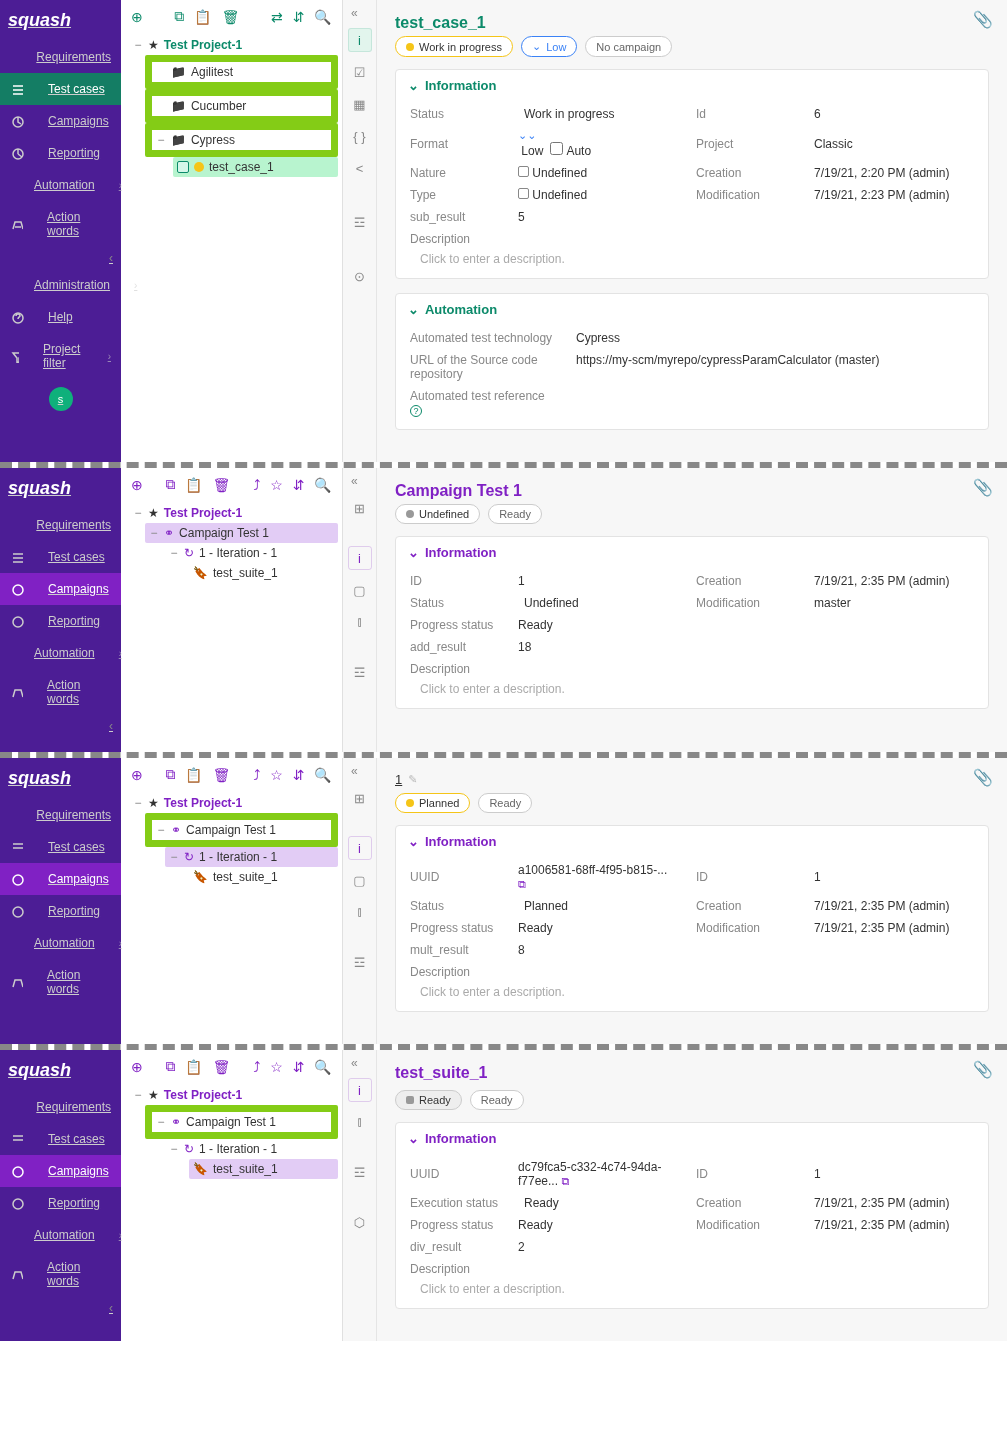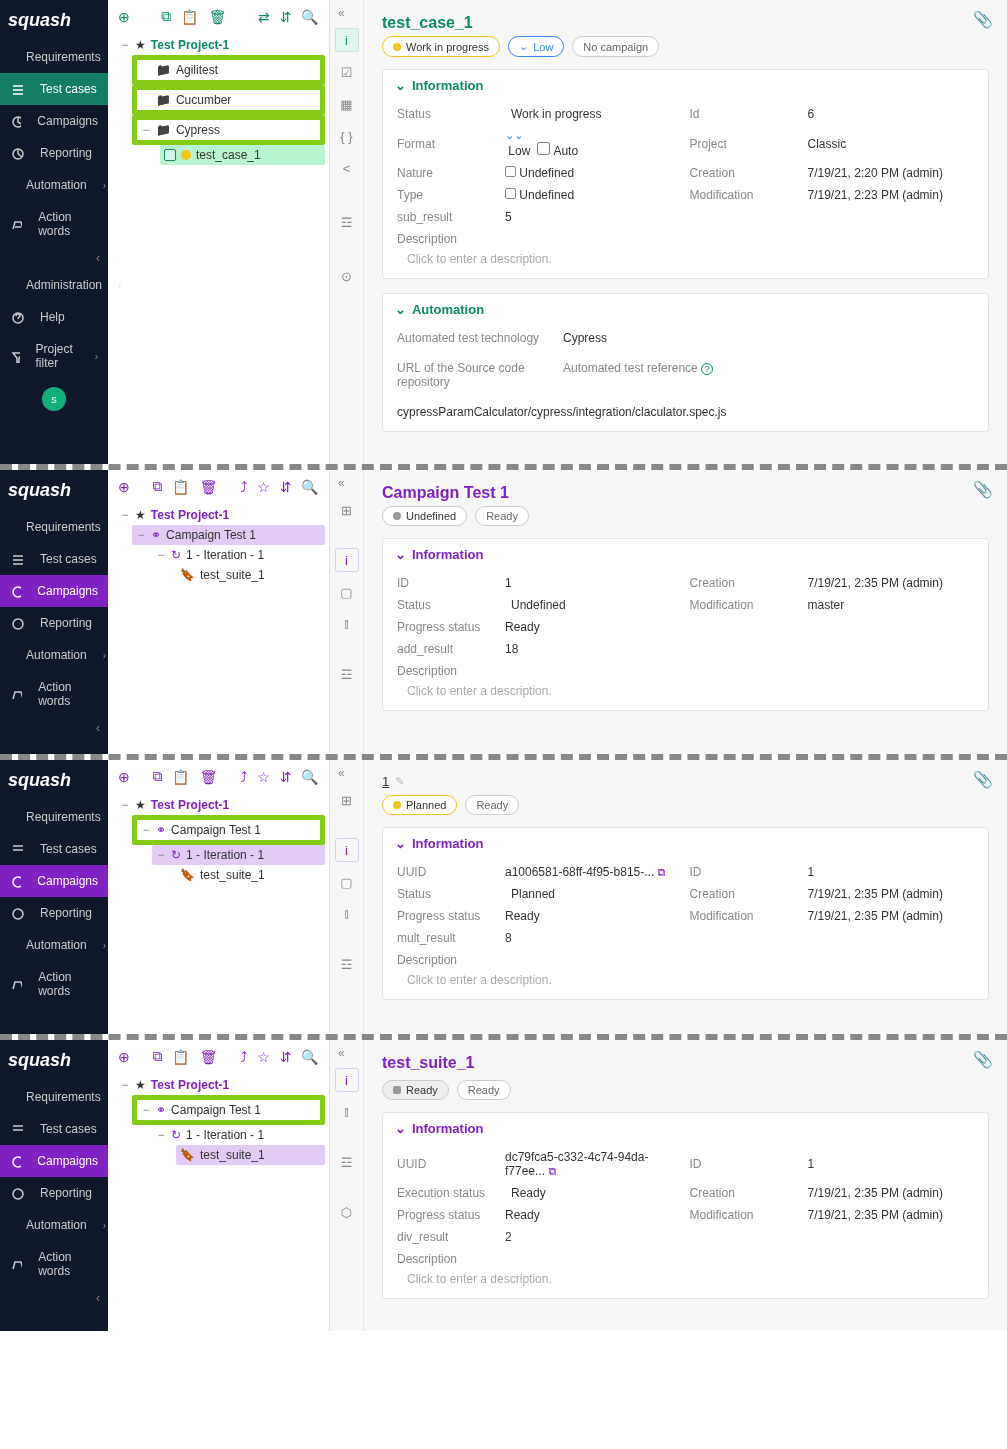--- a/index.html
+++ b/index.html
@@ -1,36 +1,36 @@
 <!DOCTYPE html>
 <html><head>
 <meta charset="utf-8">
 <style>
   * { box-sizing: border-box; margin: 0; padding: 0; font-family: Arial, Helvetica, sans-serif; }
   body { background: #fff; font-size: 12px; color: #333; }
   .panel { display: flex; border-bottom: 6px dashed #888; position: relative; height: auto; }
-  .sidebar { width: 108px; background: #0f172a; color: #ccc; display: flex; flex-direction: column; font-size: 12px; flex-shrink:0; }
+  .sidebar { width: 121px; background: #4c1d95; color: #ccc; display: flex; flex-direction: column; font-size: 12px; flex-shrink:0;text-decoration:underline; }
   .logo { padding: 10px 8px; font-weight: bold; font-style: italic; font-size: 18px; color:#fff; white-space: nowrap; overflow:hidden;}
-  .nav-item { display:flex; align-items:center; gap:16px; padding:9px 10px; cursor:pointer; color:#ccc; }
+  .nav-item { display:flex; align-items:center; gap:24px; padding:9px 10px; cursor:pointer; color:#ccc; }
   .nav-item.active-tc { background:#147d64; color:#fff; }
   .nav-item.active-cp { background:#8021c4; color:#fff; }
   .nav-arrow { margin-left:auto; font-size:10px; opacity:.6;}
   .collapse-row { display:flex; justify-content:flex-end; padding:4px 8px; color:#888;}
   .avatar { width:24px;height:24px;border-radius:50%;background:#0fb07b;color:#fff;display:flex;align-items:center;justify-content:center;margin:8px auto;font-size:11px;}
   .tree-col { width: 222px; border-right:1px solid #e0e0e0; flex-shrink:0; background:#fff;}
   .toolbar { display:flex; align-items:center; gap:10px; padding:8px 10px; color:#6a6a6a; }
   .toolbar.green { color:#0c8a6a;}
   .toolbar.purple { color:#8021c4;}
   .toolbar .spacer{flex:1;}
   .tb-ic{cursor:pointer; font-size:14px;}
   .tree { padding: 2px 4px 10px 8px; font-size:12px;}
   .tree-row{display:flex;align-items:center;gap:5px;padding:3px 4px;border-radius:2px;cursor:pointer;white-space:nowrap;}
   .tree-row.sel-green{background:#b8f4cf;}
   .tree-row.sel-purple{background:#e2ccf5;}
-  .tree-row.boxed{border:5px solid #84cc16;}
+  .tree-row.boxed{border:7px solid #84cc16;}
   .tw{display:inline-block;width:10px;text-align:center;color:#888;}
   .ic-folder::before{content:"📁";filter:grayscale(1) brightness(.3);}
   .ic-star::before{content:"★";}
   .ic-tc{display:inline-block;width:12px;height:12px;border:1px solid #0c8a6a;border-radius:2px;background:#d5f7e9;}
   .ic-status{display:inline-block;width:10px;height:10px;border-radius:50%;background:#f5c518;}
   .ic-cp{color:#8021c4;font-size:12px;}
   .ic-it::before{content:"↻";color:#8021c4;}
   .ic-ts::before{content:"🔖";color:#8021c4;filter:hue-rotate(30deg);}
   .proj-label.green{color:#0c8a6a;font-weight:600;}
   .proj-label.purple{color:#8021c4;font-weight:600;}
@@ -54,21 +54,21 @@
   .dot.yellow{background:#f5c518;} .dot.gray{background:#999;}
   .card{background:#fff;border:1px solid #e3e3e3;border-radius:4px;margin-bottom:14px;}
   .card-h{display:flex;align-items:center;gap:6px;padding:8px 12px;font-weight:600;font-size:13px;}
   .card-h.g{color:#0c8a6a;} .card-h.p{color:#8021c4;}
   .card-b{padding:6px 14px 12px 14px;}
   .grid{display:grid;grid-template-columns:90px 1fr 100px 1fr;row-gap:8px;column-gap:18px;font-size:12px;align-items:center;}
   .lab{color:#888;}
   .val{color:#333;}
   .desc-label{color:#888;margin-top:8px;margin-bottom:4px;font-size:12px;}
   .desc-ph{color:#aaa;font-size:12px;padding:2px 0 0 10px;}
-  .two-col{display:grid;grid-template-columns:150px 1fr;row-gap:8px;column-gap:16px;font-size:12px;gap:16px;}
+  .two-col{display:grid;grid-template-columns:150px 1fr;row-gap:8px;column-gap:16px;font-size:12px;}
   .attach{position:absolute;top:10px;right:14px;color:#888;font-size:16px;cursor:pointer;}
   .ref-row{display:flex;align-items:center;gap:6px;font-size:13px;margin-bottom:6px;}
   .ref-row .ref{text-decoration:underline;color:#333;}
   .edit-ic{color:#bbb;font-size:11px;}
   .copy-ic{color:#8021c4;font-size:11px;cursor:pointer;}
   .chevr{display:flex;align-items:center;gap:4px;color:#3b82f6;font-size:11px;}
   .sq-ic{display:inline-block;width:11px;height:11px;border:1px solid #888;border-radius:2px;}
   .help-ic{display:inline-block;width:12px;height:12px;border:1px solid #0c8a6a;border-radius:50%;color:#0c8a6a;font-size:9px;text-align:center;line-height:11px;}
   svg.nav-ic{width:14px;height:14px;stroke:currentColor;fill:none;stroke-width:1.5;}
 </style>
@@ -255,22 +255,22 @@
       <div class="card">
         <div class="card-h g">
             <span>⌄</span>
             <span>Automation</span>
           </div>
         <div class="card-b">
           <div class="two-col">
             <div class="lab">Automated test technology</div>
             <div class="val">Cypress</div>
             <div class="lab">URL of the Source code repository</div>
+            <div class="val">https://my-scm/myrepo/cypressParamCalculator (master)</div>
             <div class="lab"><span>Automated test reference</span> <span class="help-ic">?</span></div>
-            <div class="val">cypressParamCalculator/cypress/integration/claculator.spec.js</div>
           </div>
         </div>
       </div>
     </div>
   </div>
 </div>
 
 <div class="panel" style="min-height:290px;">
   <div class="sidebar">
     <div class="logo">squash</div>

